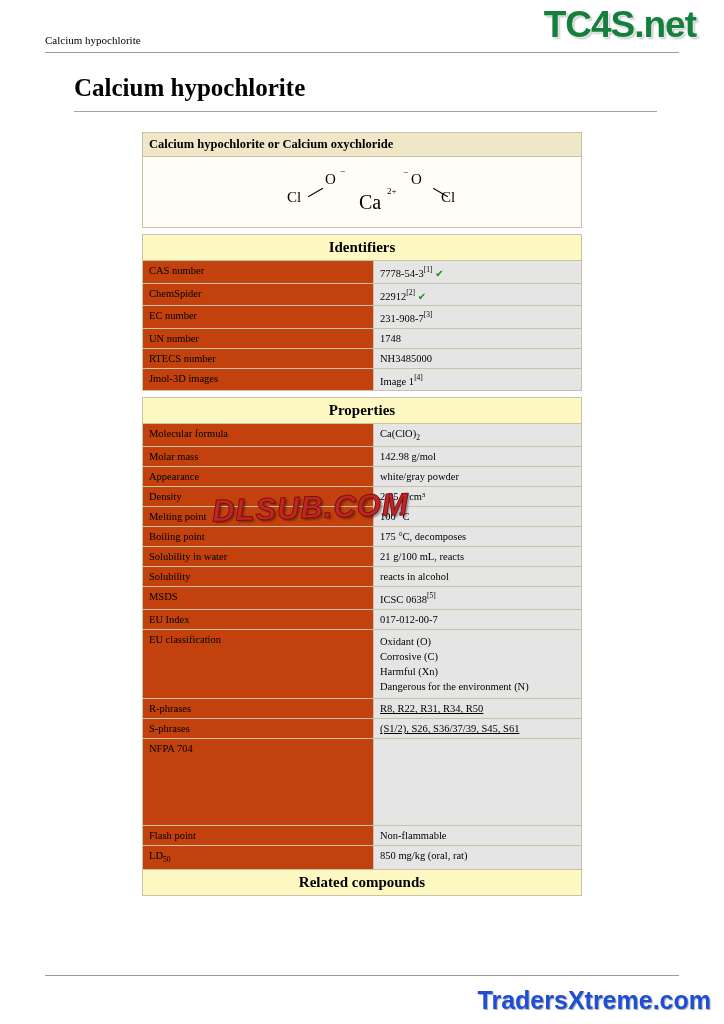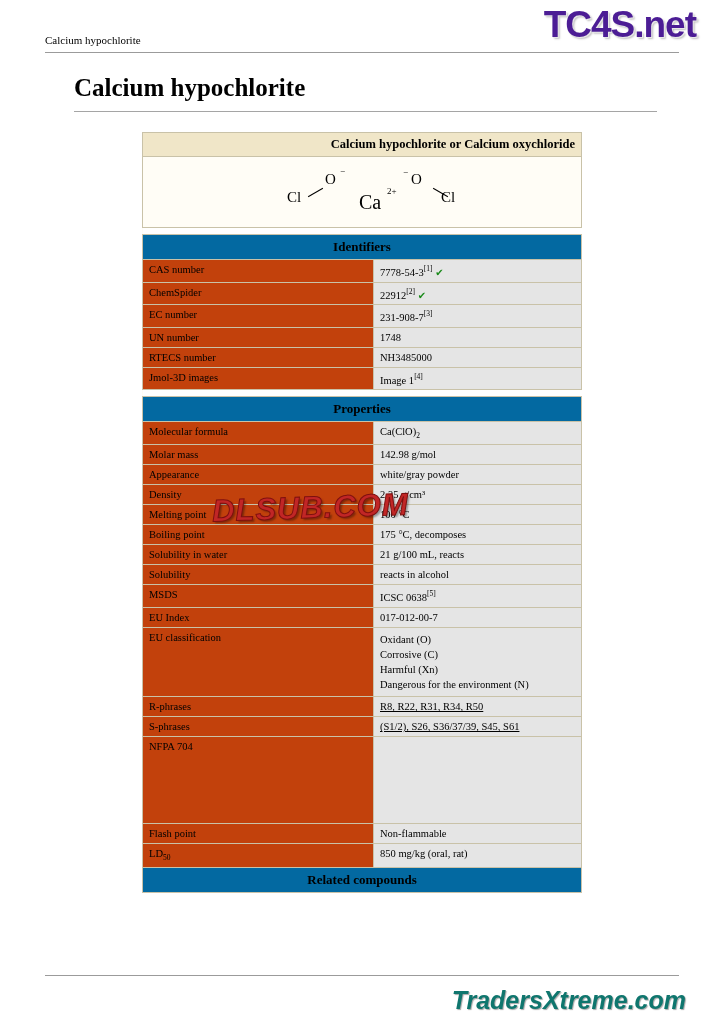--- a/index.html
+++ b/index.html
@@ -41,21 +41,21 @@
     background: #9b9b9b;
   }
   .watermark-tc4s {
     position: absolute;
     right: 28px;
     top: 4px;
     font-family: "Liberation Sans", sans-serif;
     font-weight: bold;
     font-size: 37px;
     letter-spacing: -1px;
-    color: #4c1d95;
+    color: #15803d;
     text-shadow: 1px 1px 0 #e8e8e8, 2px 2px 2px rgba(0,0,0,0.25);
   }
 
   
   .doc-title {
     position: absolute;
     left: 74px;
     top: 74px;
     font-family: "Liberation Serif", serif;
     font-weight: bold;
@@ -81,30 +81,30 @@
     font-size: 10.5px;
     background: #fffdf6;
   }
   .infobox td, .infobox th {
     border: 1px solid #c9c2a8;
     padding: 4px 6px;
     vertical-align: top;
   }
   .ib-title {
     background: #f0e6c8;
-    text-align: right;
+    text-align: left;
     font-weight: bold;
     font-size: 12.5px;
     padding: 6px 4px;
   }
   .ib-section {
-    background: #0369a1;
+    background: #fef9c3;
     text-align: center;
     font-weight: bold;
-    font-size: 13px;
+    font-size: 15px;
     padding: 5px 4px;
   }
   .ib-label {
     width: 218px;
     background: #c2410c;
   }
   .ib-value {
     background: #e5e5e5;
   }
   .ib-struct {
@@ -167,28 +167,27 @@
   .footer-rule {
     position: absolute;
     left: 45px;
     top: 975px;
     width: 634px;
     height: 1px;
     background: #9b9b9b;
   }
   .watermark-txtreme {
     position: absolute;
-    right: 38px;
+    right: 13px;
     top: 986px;
     font-family: "Liberation Sans", sans-serif;
     font-weight: bold;
     font-size: 25px;
-    color: #0f766e;
+    color: #1d4ed8;
     text-shadow: 1px 1px 1px rgba(0,0,0,0.35);
-    font-style: italic;
   }
 </style>
 </head>
 <body>
 
 <div class="page-header">
   <div class="header-left">Calcium hypochlorite</div>
   <div class="header-rule"></div>
   <div class="watermark-tc4s">TC4S.net</div>
 </div>

